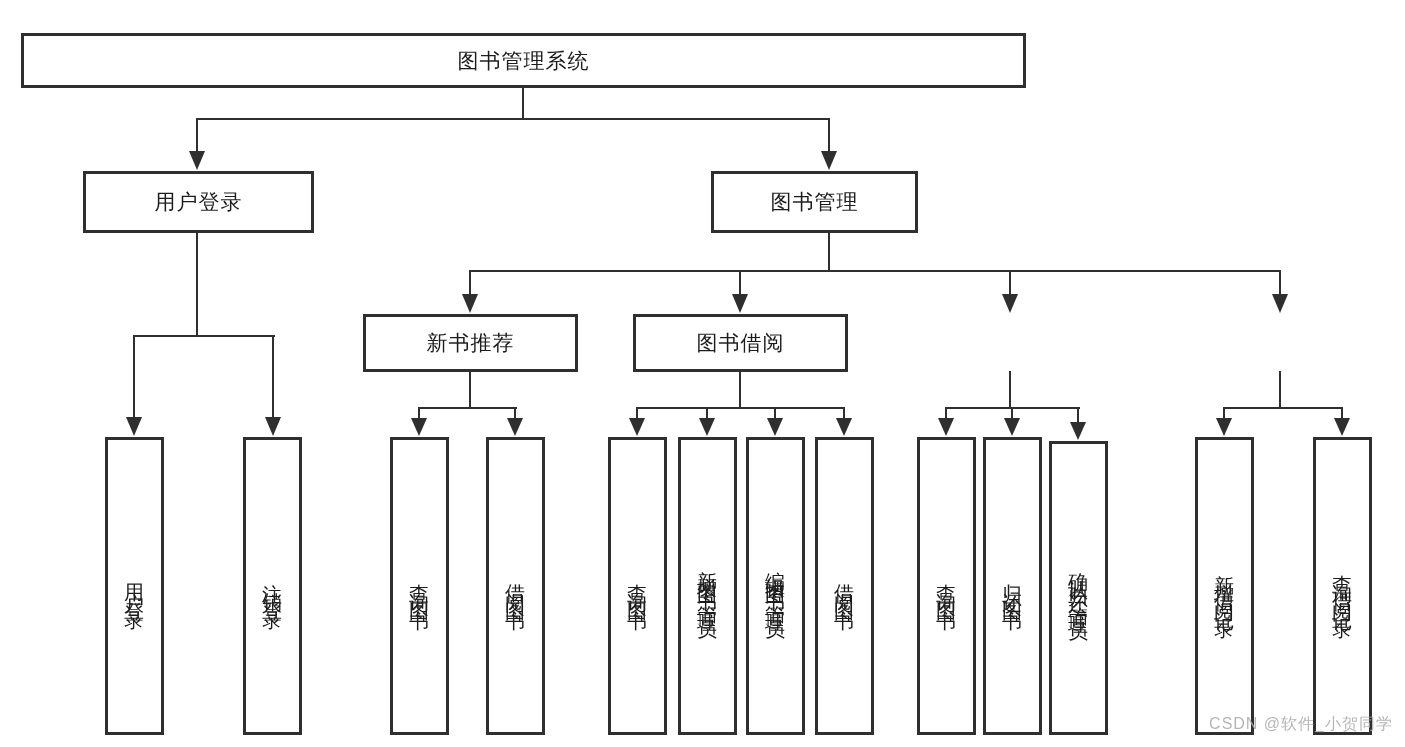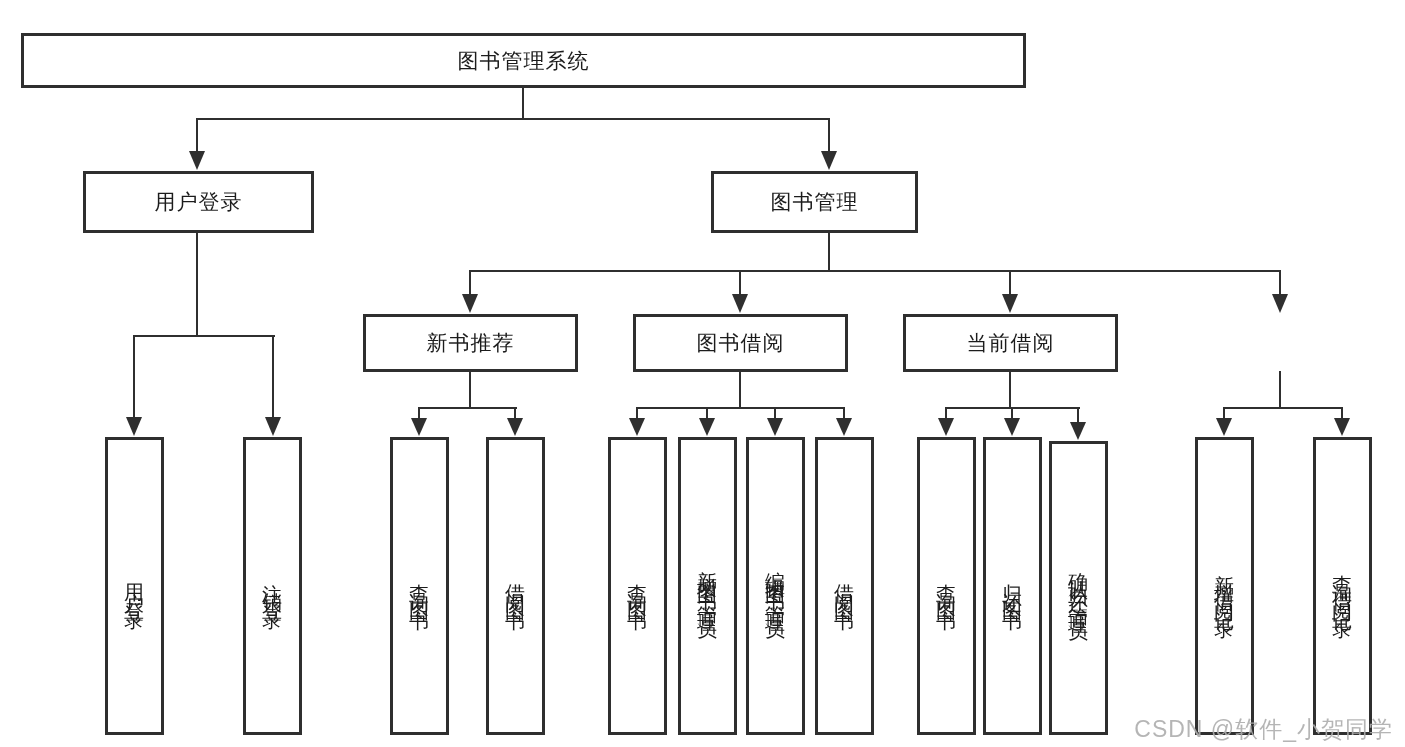--- a/index.html
+++ b/index.html
@@ -66,21 +66,21 @@
     color: #1c1c1c;
     white-space: nowrap;
   }
   .leaf.tall-text .vtext {
     letter-spacing: 7px;
   }
   .watermark {
     position: absolute;
     top: 714px;
     right: 12px;
-    font-size: 23px;
+    font-size: 16px;
     color: #aeaeae;
     opacity: 0.9;
     letter-spacing: 1px;
     z-index: 3;
   }
 </style>
 </head>
 <body>
 
 <div class="stage">
@@ -145,23 +145,20 @@
   <div class="hnode" style="left:711px; top:171px; width:207px; height:62px;">
     <span>图书管理</span>
   </div>
 
   <div class="hnode" style="left:363px; top:314px; width:215px; height:58px;">
     <span>新书推荐</span>
   </div>
   <div class="hnode" style="left:633px; top:314px; width:215px; height:58px;">
     <span>图书借阅</span>
   </div>
-  <div class="hnode" style="left:903px; top:314px; width:215px; height:58px;">
-    <span>当前借阅</span>
-  </div>
 
   <div class="leaf" style="left:105px;">
     <span class="vtext">用户登录</span>
   </div>
   <div class="leaf" style="left:243px;">
     <span class="vtext">注销登录</span>
   </div>
 
   <div class="leaf" style="left:390px;">
     <span class="vtext">查询图书</span>

